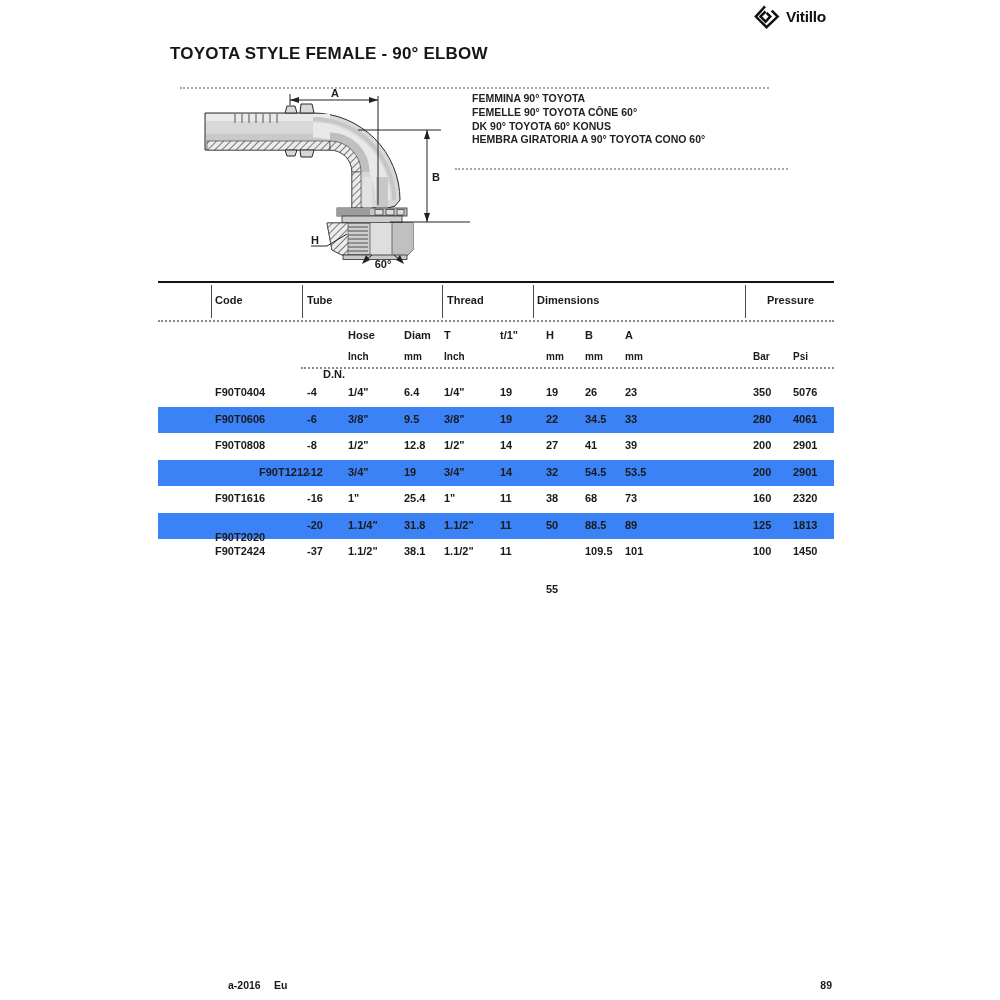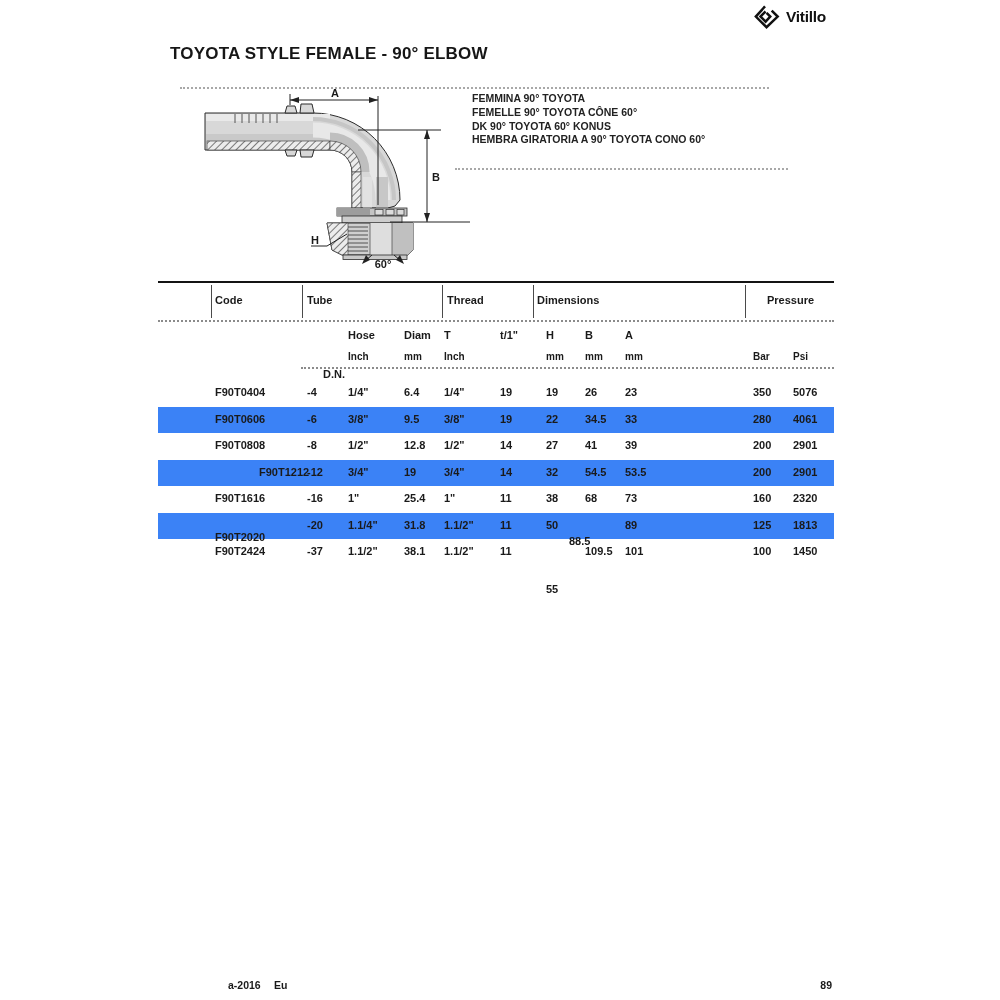--- a/index.html
+++ b/index.html
@@ -258,21 +258,21 @@
         <span class="tcell" style="left: 635px;">2320</span>
       </div>
       <div class="trow striped">
         <span class="tcell" style="left: 57px; margin-top: 12px;">F90T2020</span>
         <span class="tcell" style="left: 149px;">-20</span>
         <span class="tcell" style="left: 190px;">1.1/4"</span>
         <span class="tcell" style="left: 246px;">31.8</span>
         <span class="tcell" style="left: 286px;">1.1/2"</span>
         <span class="tcell" style="left: 342px;">11</span>
         <span class="tcell" style="left: 388px;">50</span>
-        <span class="tcell" style="left: 411px; margin-top: 16px;">88.5</span>
+        <span class="tcell" style="left: 427px;">88.5</span>
         <span class="tcell" style="left: 467px;">89</span>
         <span class="tcell" style="left: 595px;">125</span>
         <span class="tcell" style="left: 635px;">1813</span>
       </div>
       <div class="trow">
         <span class="tcell" style="left: 57px;">F90T2424</span>
         <span class="tcell" style="left: 149px;">-37</span>
         <span class="tcell" style="left: 190px;">1.1/2"</span>
         <span class="tcell" style="left: 246px;">38.1</span>
         <span class="tcell" style="left: 286px;">1.1/2"</span>

